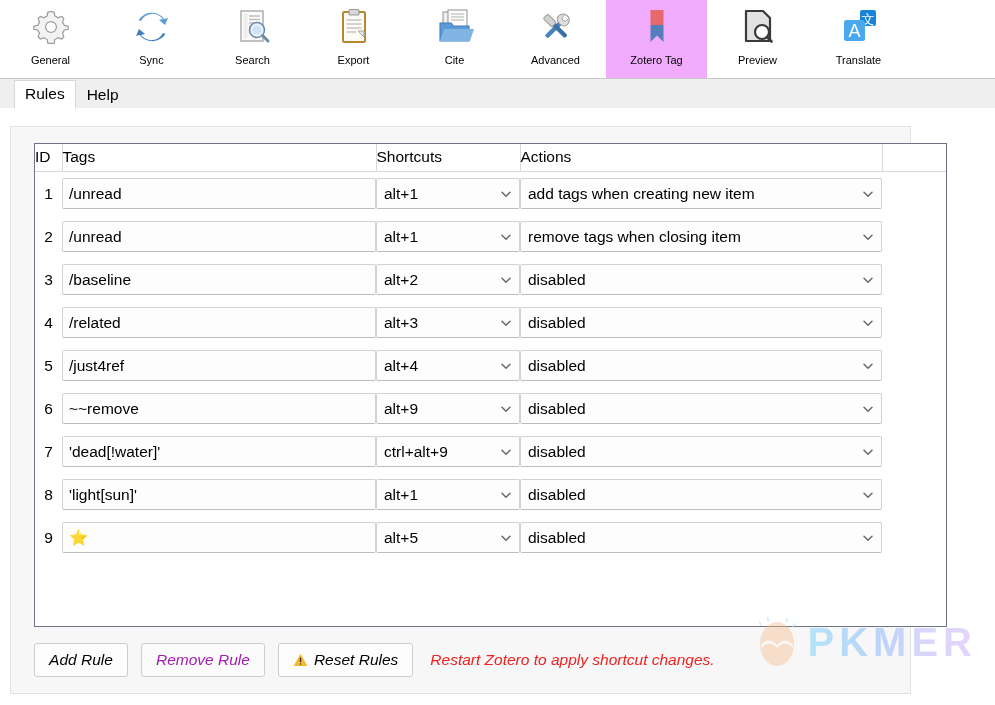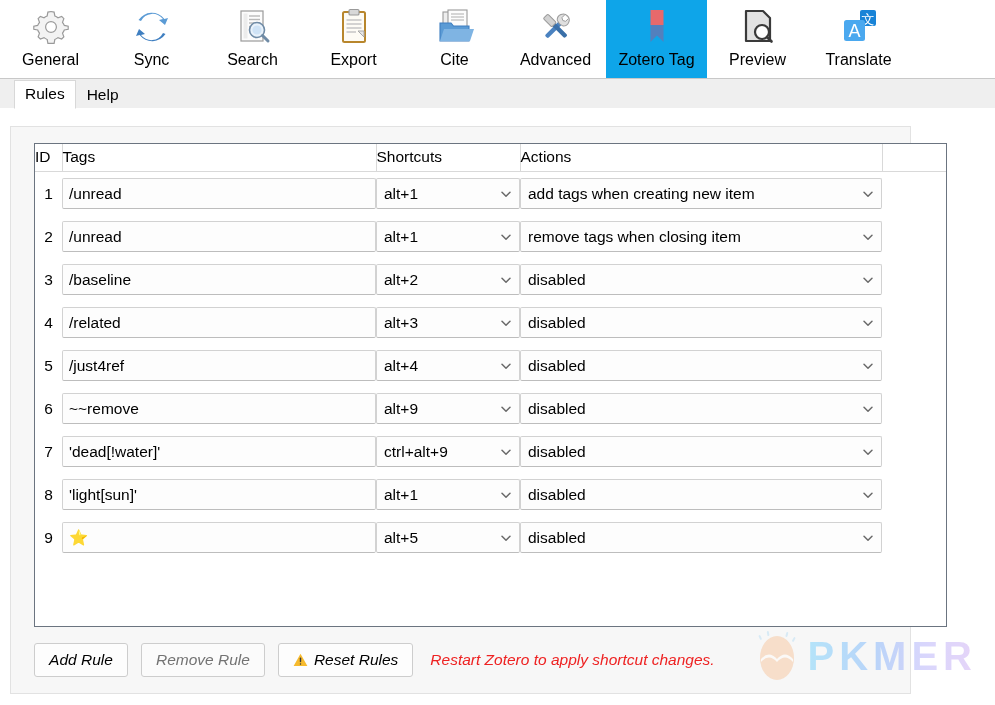--- a/index.html
+++ b/index.html
@@ -31,32 +31,32 @@
     height: 79px;
     display: flex;
     flex-direction: column;
     align-items: center;
     justify-content: flex-start;
     padding-top: 6px;
     box-sizing: border-box;
     cursor: default;
   }
   .toolbar-tab.selected {
-    background: #0ea5e9;
+    background: #f0abfc;
   }
   .tab-icon {
     height: 44px;
     width: 44px;
     display: flex;
     align-items: center;
     justify-content: center;
     margin-bottom: 2px;
   }
   .tab-label {
-    font-size: 16px;
+    font-size: 11px;
     line-height: 18px;
     color: #000;
     white-space: nowrap;
   }
 
   
   #subtabs {
     height: 29px;
     background: #efefef;
     display: flex;
@@ -210,37 +210,37 @@
     color: #000;
     padding: 0 14px;
     display: inline-flex;
     align-items: center;
     justify-content: center;
     gap: 6px;
     cursor: default;
     white-space: nowrap;
   }
   .btn.disabled {
-    color: #737373;
+    color: #a21caf;
     background: #fbfbfb;
   }
   .warn-tri { width: 15px; height: 14px; display: block; }
 
   #restart-note {
     font-size: 15.5px;
     color: #ee2222;
     white-space: nowrap;
     margin-left: 4px;
   }
 
   
   #watermark {
     position: absolute;
     right: 18px;
-    bottom: 18px;
+    bottom: 32px;
     display: flex;
     align-items: center;
     gap: 4px;
     pointer-events: none;
     opacity: .55;
   }
   #watermark .wm-text {
     font-size: 40px;
     font-weight: bold;
     letter-spacing: 5px;

